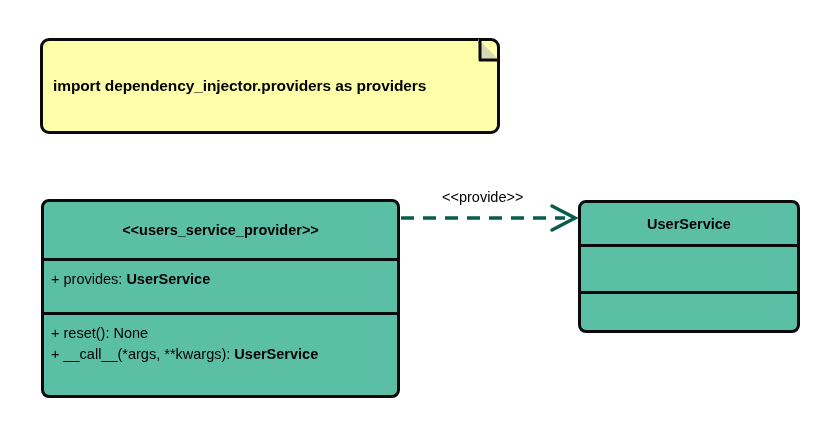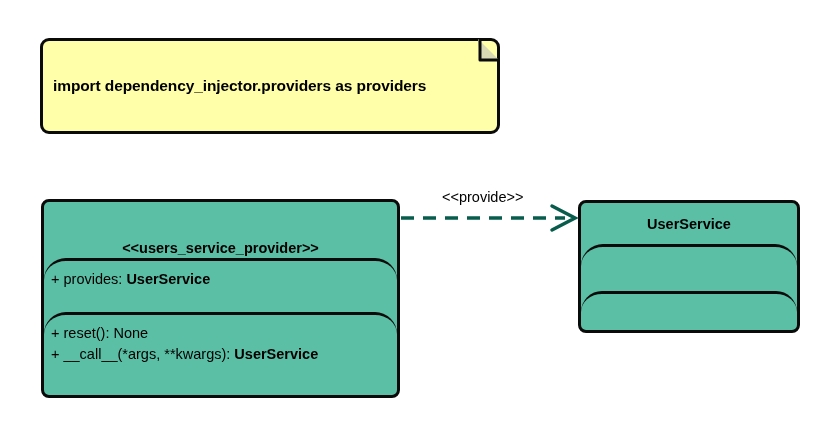--- a/index.html
+++ b/index.html
@@ -64,35 +64,34 @@
   }
   .compartment {
     box-sizing: border-box;
     position: relative;
   }
   .compartment + .compartment {
     border-top: 3px solid #0a0a0a;
   }
   .comp-title {
     display: flex;
-    flex-direction: row;
-    align-items: flex-end;
+    flex-direction: column;
+    align-items: center;
     justify-content: center;
     text-align: center;
   }
   .comp-title .line {
     font-size: 14.5px;
     font-weight: bold;
     color: #000;
     line-height: 20px;
     white-space: nowrap;
   }
   .comp-body {
     padding: 8px 7px 6px 7px;
-    border-radius: 22px;
   }
   .member {
     font-size: 14.5px;
     color: #000;
     line-height: 21px;
     white-space: nowrap;
   }
   .member b { font-weight: bold; }
 
   

